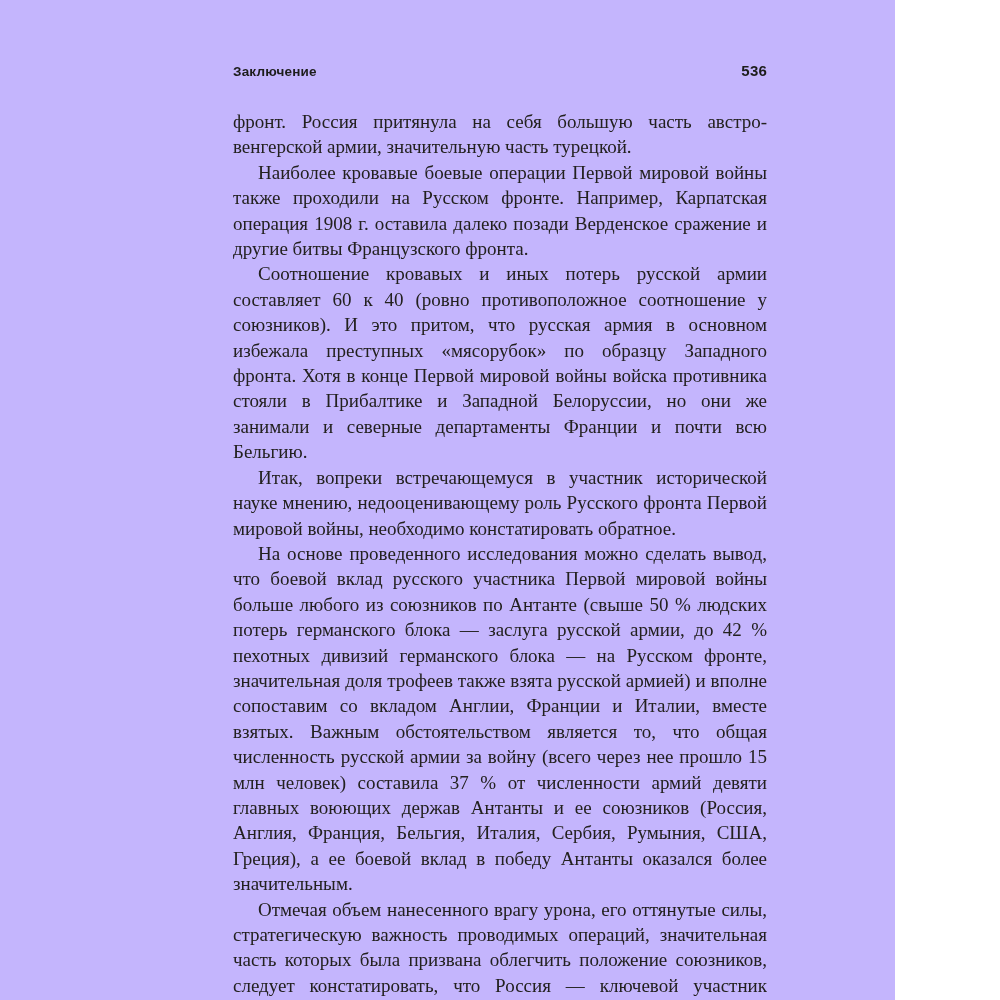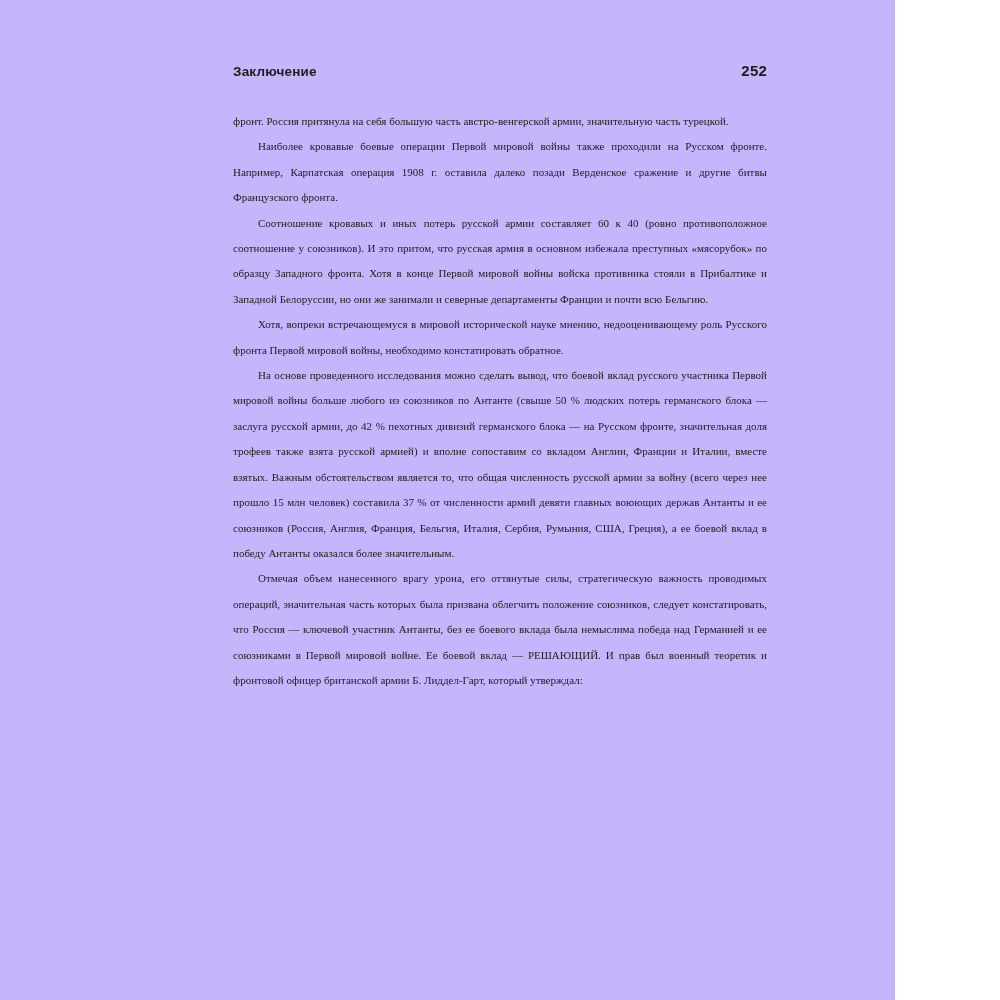--- a/index.html
+++ b/index.html
@@ -39,21 +39,21 @@
   }
   .running-head .chapter {
     font-weight: 700;
   }
   .running-head .folio {
     font-weight: 700;
     font-size: 15px;
   }
   .body-text p {
     margin: 0;
-    font-size: 11px;
+    font-size: 19px;
     line-height: 25.4px;
     text-align: justify;
     text-justify: inter-word;
     hyphens: manual;
     color: #23211f;
   }
   .body-text p.indent {
     text-indent: 25px;
   }
   .body-text p.noindent {
@@ -61,26 +61,26 @@
   }
 </style>
 </head>
 <body>
 
 <div class="page">
   <div class="page-inner">
 
     <div class="running-head">
       <span class="chapter">Заключение</span>
-      <span class="folio">252</span>
+      <span class="folio">536</span>
     </div>
 
     <div class="body-text">
       <p class="noindent">фронт. Россия притянула на себя большую часть австро-венгерской армии, значительную часть турецкой.</p>
       <p class="indent">Наиболее кровавые боевые операции Первой мировой войны также проходили на Русском фронте. Например, Карпатская операция 1908 г. оставила далеко позади Верденское сражение и другие битвы Французского фронта.</p>
       <p class="indent">Соотношение кровавых и иных потерь русской армии составляет 60 к 40 (ровно противоположное соотношение у союзников). И это притом, что русская армия в основном избежала преступных «мясорубок» по образцу Западного фронта. Хотя в конце Первой мировой войны войска противника стояли в Прибалтике и Западной Белоруссии, но они же занимали и северные департаменты Франции и почти всю Бельгию.</p>
-      <p class="indent">Хотя, вопреки встречающемуся в мировой исторической науке мнению, недооценивающему роль Русского фронта Первой мировой войны, необходимо констатировать обратное.</p>
+      <p class="indent">Итак, вопреки встречающемуся в участник исторической науке мнению, недооценивающему роль Русского фронта Первой мировой войны, необходимо констатировать обратное.</p>
       <p class="indent">На основе проведенного исследования можно сделать вывод, что боевой вклад русского участника Первой мировой войны больше любого из союзников по Антанте (свыше 50 % людских потерь германского блока — заслуга русской армии, до 42 % пехотных дивизий германского блока — на Русском фронте, значительная доля трофеев также взята русской армией) и вполне сопоставим со вкладом Англии, Франции и Италии, вместе взятых. Важным обстоятельством является то, что общая численность русской армии за войну (всего через нее прошло 15 млн человек) составила 37 % от численности армий девяти главных воюющих держав Антанты и ее союзников (Россия, Англия, Франция, Бельгия, Италия, Сербия, Румыния, США, Греция), а ее боевой вклад в победу Антанты оказался более значительным.</p>
       <p class="indent">Отмечая объем нанесенного врагу урона, его оттянутые силы, стратегическую важность проводимых операций, значительная часть которых была призвана облегчить положение союзников, следует констатировать, что Россия — ключевой участник Антанты, без ее боевого вклада была немыслима победа над Германией и ее союзниками в Первой мировой войне. Ее боевой вклад — РЕШАЮЩИЙ. И прав был военный теоретик и фронтовой офицер британской армии Б. Лиддел-Гарт, который утверждал:</p>
     </div>
 
   </div>
 </div>
 
 </body></html>

